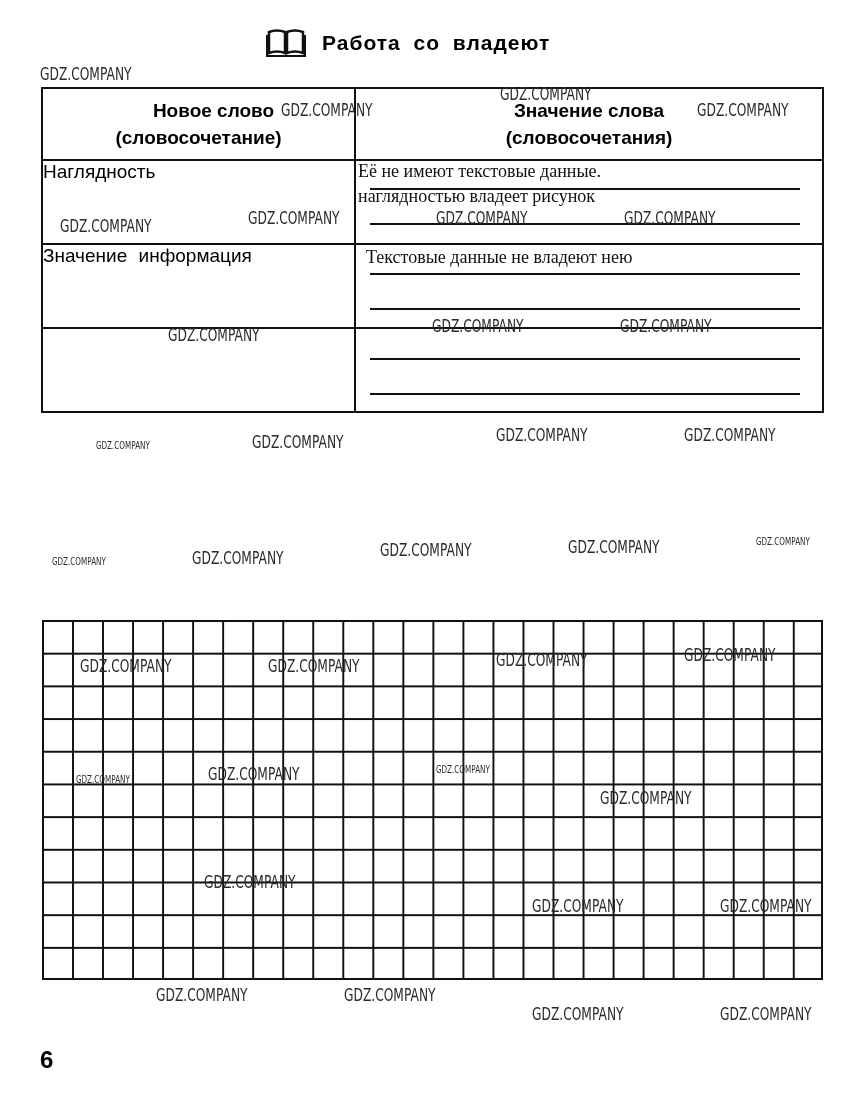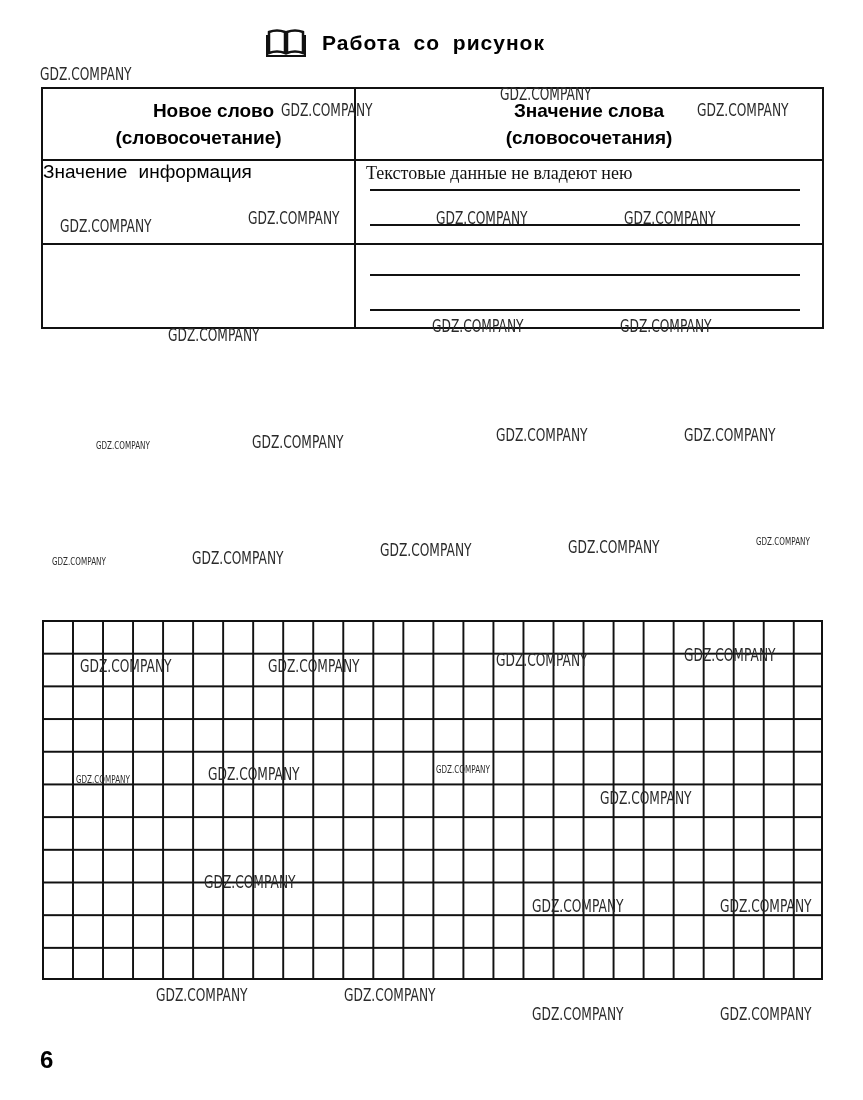--- a/index.html
+++ b/index.html
@@ -27,34 +27,43 @@
 </style>
 </head>
 <body>
 
 <div class="title-wrap">
   <svg class="book-icon" viewBox="0 0 40 30">
     <path d="M3 4 Q11 1 19 4 L19 25 Q11 22 3 25 Z" fill="none" stroke="#111" stroke-width="2.5"></path>
     <path d="M21 4 Q29 1 37 4 L37 25 Q29 22 21 25 Z" fill="none" stroke="#111" stroke-width="2.5"></path>
     <path d="M1 7 L1 28 L39 28 L39 7" fill="none" stroke="#111" stroke-width="2"></path>
   </svg>
-  <span class="title">Работа со рисунок</span>
+  <span class="title">Работа со владеют</span>
 </div>
 
 <table class="vocab">
   <tbody>
       <tr>
     <th class="col-left">
       <div style="padding-left:30px;">Новое слово</div>
       <div>(словосочетание)</div>
     </th>
     <th>
       <div>Значение слова</div>
       <div>(словосочетания)</div>
     </th>
+  </tr>
+  <tr class="row">
+    <td class="term">Наглядность</td>
+    <td class="def-cell">
+      <span class="def-text" style="top:0px;">Её не имеют текстовые данные.</span>
+      <div class="def-line" style="top:27px;"></div>
+      <span class="def-text" style="top:25px;">наглядностью владеет рисунок</span>
+      <div class="def-line" style="top:62px;"></div>
+    </td>
   </tr>
   <tr class="row">
     <td class="term">Значение информация</td>
     <td class="def-cell">
       <span class="def-text" style="top:2px; left:10px;">Текстовые данные не владеют нею</span>
       <div class="def-line" style="top:28px;"></div>
       <div class="def-line" style="top:63px;"></div>
     </td>
   </tr>
   <tr class="row">

